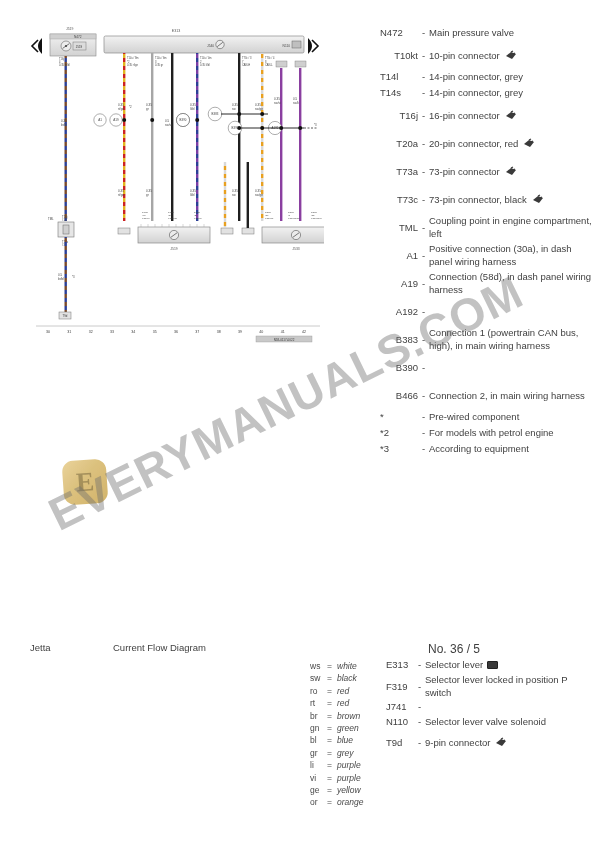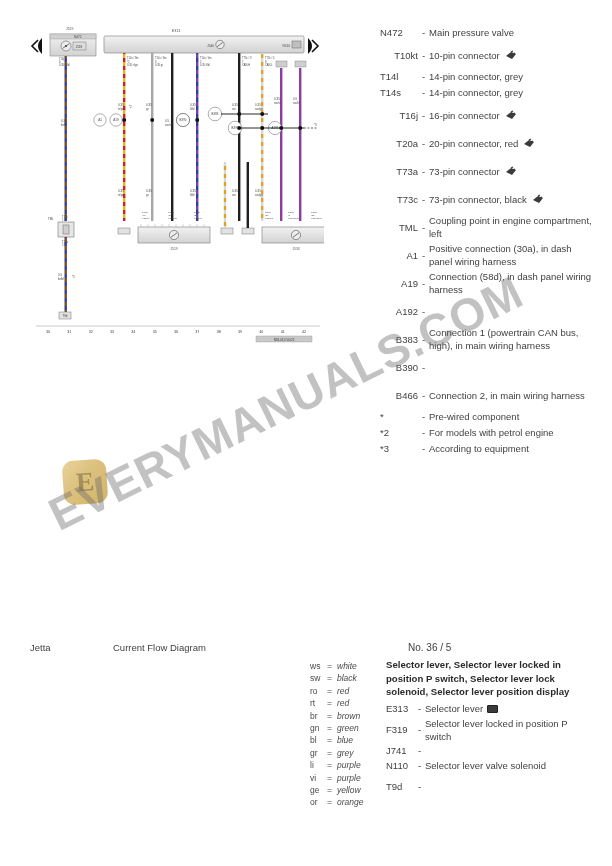--- a/index.html
+++ b/index.html
@@ -103,22 +103,22 @@
   }
   #model-name {
     position:absolute; left:30px; top:6px;
     font-size:9.5px; color:#3f3f3f;
   }
   #doc-title {
     position:absolute; left:113px; top:6px;
     font-size:9.5px; color:#3f3f3f;
   }
   #sheet-no {
-    position:absolute; left:408px; top:6px;
-    font-size:10px; color:#3f3f3f;
+    position:absolute; left:428px; top:6px;
+    font-size:12px; color:#3f3f3f;
   }
 
   #color-key {
     position:absolute; left:310px; top:24px;
     width:66px;
   }
   .ck-row { display:flex; font-size:8.5px; line-height:12.4px; color:#4a4a4a; }
   .ck-abbr { width:17px; flex:0 0 17px; }
   .ck-eq   { width:10px; flex:0 0 10px; }
   .ck-name { flex:1 1 auto;font-style:italic; }
@@ -584,21 +584,20 @@
         <span class="ck-name">yellow</span>
       </div>
       <div class="ck-row">
         <span class="ck-abbr">or</span>
         <span class="ck-eq">=</span>
         <span class="ck-name">orange</span>
       </div>
     </div>
 
   <div id="comp-legend">
-    <div id="comp-heading">Selector lever, Selector lever locked in position P switch, Selector lever lock solenoid, Selector lever position display</div>
     <div id="comp-items">
         <div class="cl-row">
           <span class="cl-code">E313</span>
           <span class="cl-dash">-</span>
           <span class="cl-desc">Selector lever<span class="lever-ico"></span></span>
         </div>
         <div class="cl-row tall">
           <span class="cl-code">F319</span>
           <span class="cl-dash">-</span>
           <span class="cl-desc">Selector lever locked in position P switch</span>
@@ -608,16 +607,20 @@
           <span class="cl-dash">-</span>
         </div>
         <div class="cl-row">
           <span class="cl-code">N110</span>
           <span class="cl-dash">-</span>
           <span class="cl-desc">Selector lever valve solenoid</span>
         </div>
         <div class="cl-row tall">
           <span class="cl-code">T9d</span>
           <span class="cl-dash">-</span>
+          <span class="cl-desc">9-pin connector<span class="plug-ico"><svg viewBox="0 0 12 10" width="12" height="10">
+                <path d="M1 6 L6 2 L11 4 L7 9 Z" fill="#3a3a3a"></path>
+                <path d="M6 2 L8 1 M8 4 L10 3" stroke="#3a3a3a" stroke-width="1.2" fill="none"></path>
+              </svg></span></span>
         </div>
       </div>
   </div>
 </div>
 
 </body></html>

